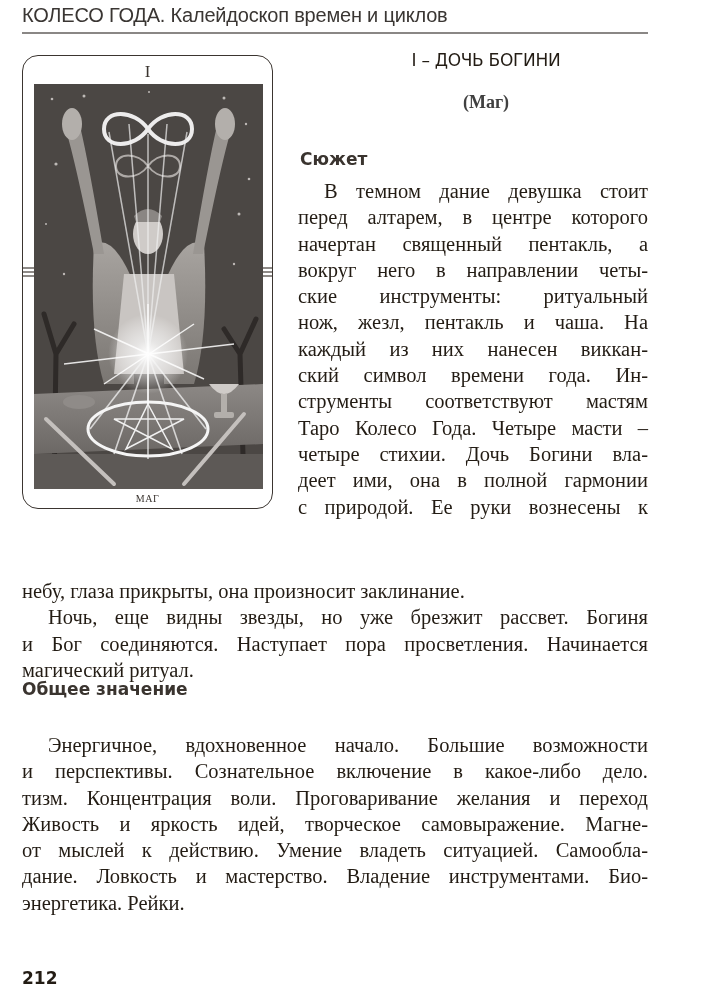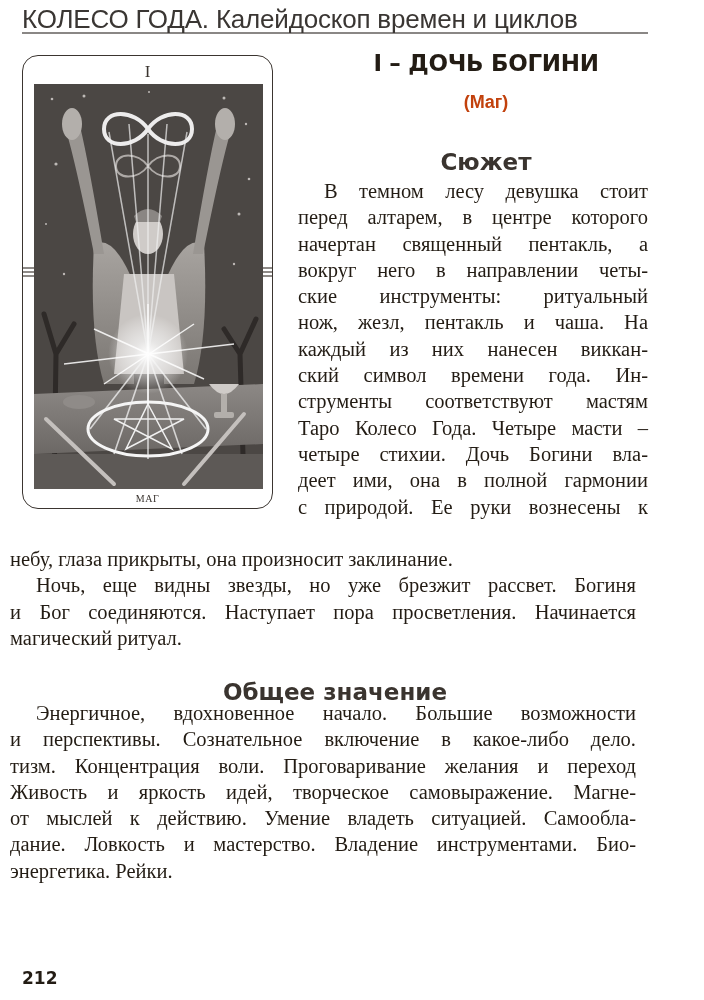--- a/index.html
+++ b/index.html
@@ -2,21 +2,21 @@
 <html><head>
   <meta charset="utf-8">
   <style>
     html, body { margin: 0; padding: 0; background: #ffffff; }
     body {
       width: 704px; height: 1000px; position: relative; overflow: hidden;
       color: #231f1a;
     }
     .running-head {
       position: absolute; left: 22px; top: 4px; width: 626px;
-      font-family: "Liberation Sans", sans-serif; font-size: 26px;
+      font-family: "Liberation Sans", sans-serif; font-size: 20px;
       color: #3a3633; letter-spacing: -0.2px;
       border-bottom: 2px solid #8a8785; padding-bottom: 4px; height: 24px;
       white-space: nowrap;
     }
     
     .card {
       position: absolute; left: 22px; top: 55px; width: 251px; height: 454px;
       border: 1.5px solid #3b3530; border-radius: 16px; background: #fff;
       box-sizing: border-box;
     }
@@ -36,45 +36,45 @@
     .card-stripes-left { left: 0; }
     .card-stripes-right { right: 0; }
     .card-name {
       position: absolute; left: 0; right: 0; bottom: 4px; text-align: center;
       font-family: "Liberation Serif", serif; font-size: 10px; color: #3b3530;
       letter-spacing: 0.5px;
     }
     
     .h-title {
       position: absolute; left: 300px; width: 372px; top: 50px; text-align: center;
-      font-family: "DejaVu Sans", sans-serif; font-weight: bold; font-size: 23px;
+      font-family: "DejaVu Sans", sans-serif; font-weight: normal; font-size: 17px;
       color: #231c14; letter-spacing: -0.3px;
     }
     .h-sub {
       position: absolute; left: 300px; width: 372px; top: 92px; text-align: center;
-      font-family: Liberation Sans, sans-serif; font-weight: bold; font-size: 18px;
-      color: #c2410c;
+      font-family: Liberation Serif, serif; font-weight: bold; font-size: 18px;
+      color: #404040;
     }
     .h-section {
-      position: absolute; text-align: center;
-      font-family: "DejaVu Sans", sans-serif; font-weight: bold; font-size: 23px;
+      position: absolute; text-align: left;
+      font-family: "DejaVu Sans", sans-serif; font-weight: bold; font-size: 17px;
       color: #3a342f;
     }
     .h-plot { left: 300px; width: 372px; top: 149px; }
     .h-general { left: 22px; width: 626px; top: 667px; margin-top: 12px; }
     
     .text {
       font-family: "Liberation Serif", serif; font-size: 20.5px; line-height: 26.3px;
       color: #231c14;
     }
     .col {
       position: absolute; left: 298px; top: 178px; width: 350px;
     }
     .full {
-      position: absolute; left: 10px; width: 626px;
+      position: absolute; left: 22px; width: 626px; margin-top: 32px;
     }
     .line { display: block; white-space: nowrap; text-align: justify; text-align-last: justify; height: 26.3px; }
     .line.last { text-align-last: left; }
     .line.indent { padding-left: 26px; }
     .page-number {
       position: absolute; left: 22px; top: 968px;
       font-family: "DejaVu Sans", sans-serif; font-weight: bold; font-size: 17px; color: #231c14; text-align: right;
     }
   </style>
 </head>
@@ -182,21 +182,21 @@
     </svg>
   </div>
   <div class="card-name">МАГ</div>
 </div>
 
 <div class="h-title">I – ДОЧЬ БОГИНИ</div>
 <div class="h-sub">(Маг)</div>
 <div class="h-section h-plot">Сюжет</div>
 
 <div class="col text">
-  <span class="line indent">В темном лесу девушка стоит</span>
+  <span class="line indent">В темном дание девушка стоит</span>
   <span class="line">перед алтарем, в центре которого</span>
   <span class="line">начертан священный пентакль, а</span>
   <span class="line">вокруг него в направлении четы-</span>
   <span class="line">ские инструменты: ритуальный</span>
   <span class="line">нож, жезл, пентакль и чаша. На</span>
   <span class="line">каждый из них нанесен виккан-</span>
   <span class="line">ский символ времени года. Ин-</span>
   <span class="line">струменты соответствуют мастям</span>
   <span class="line">Таро Колесо Года. Четыре масти –</span>
   <span class="line">четыре стихии. Дочь Богини вла-</span>

